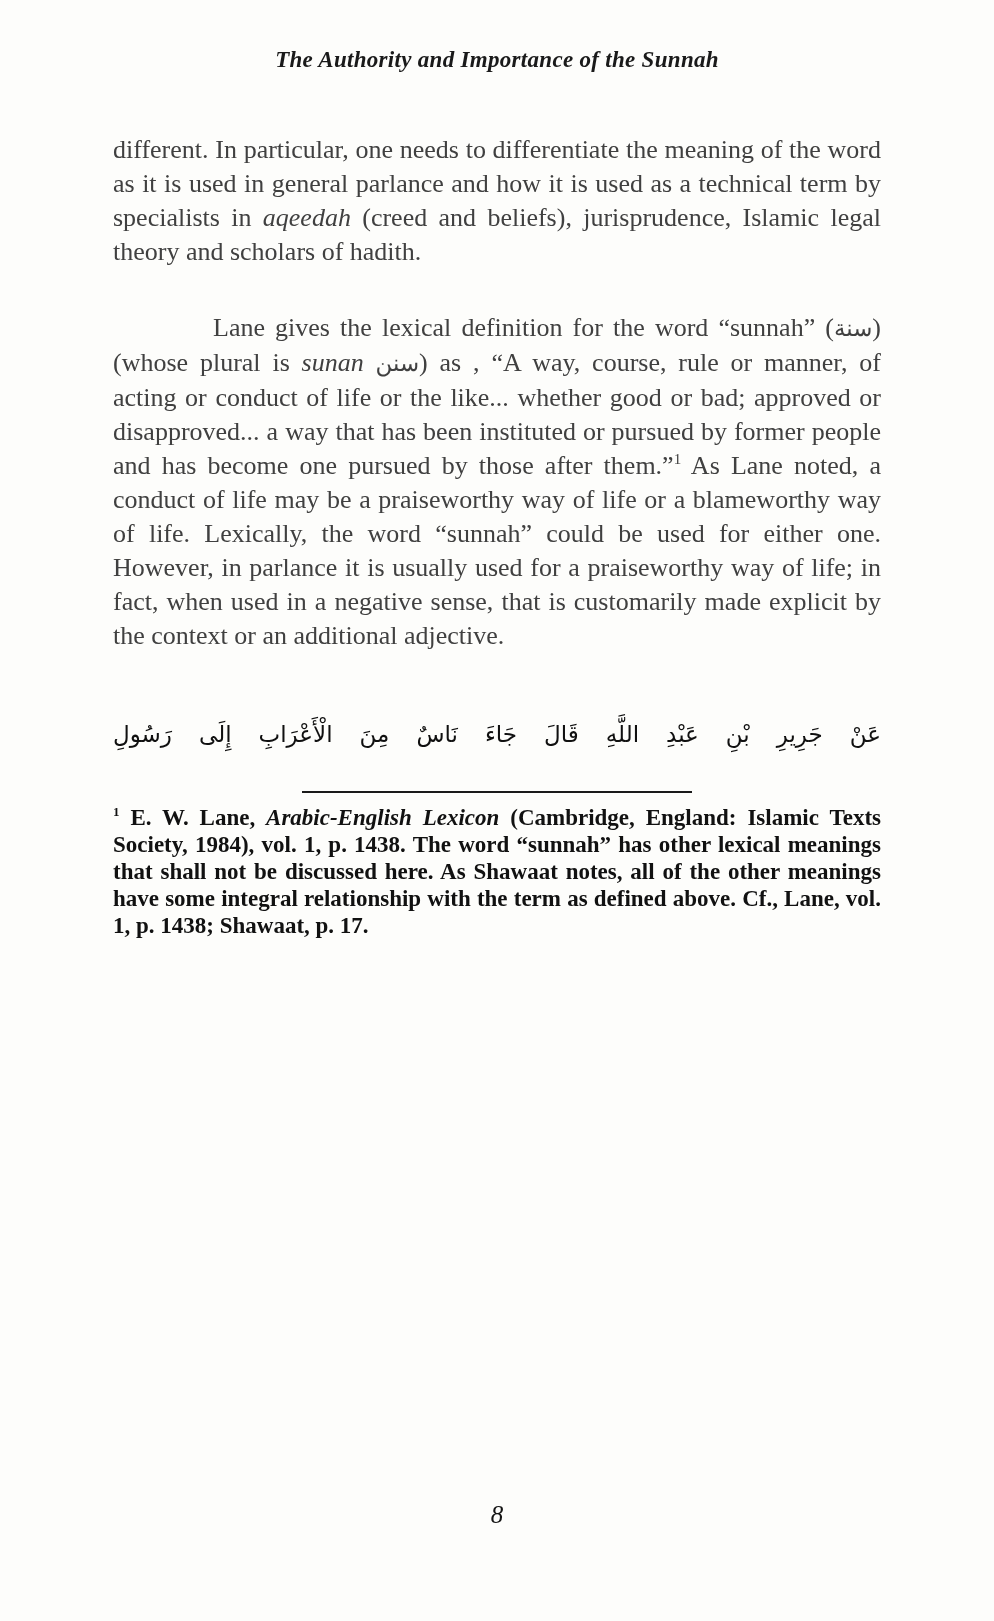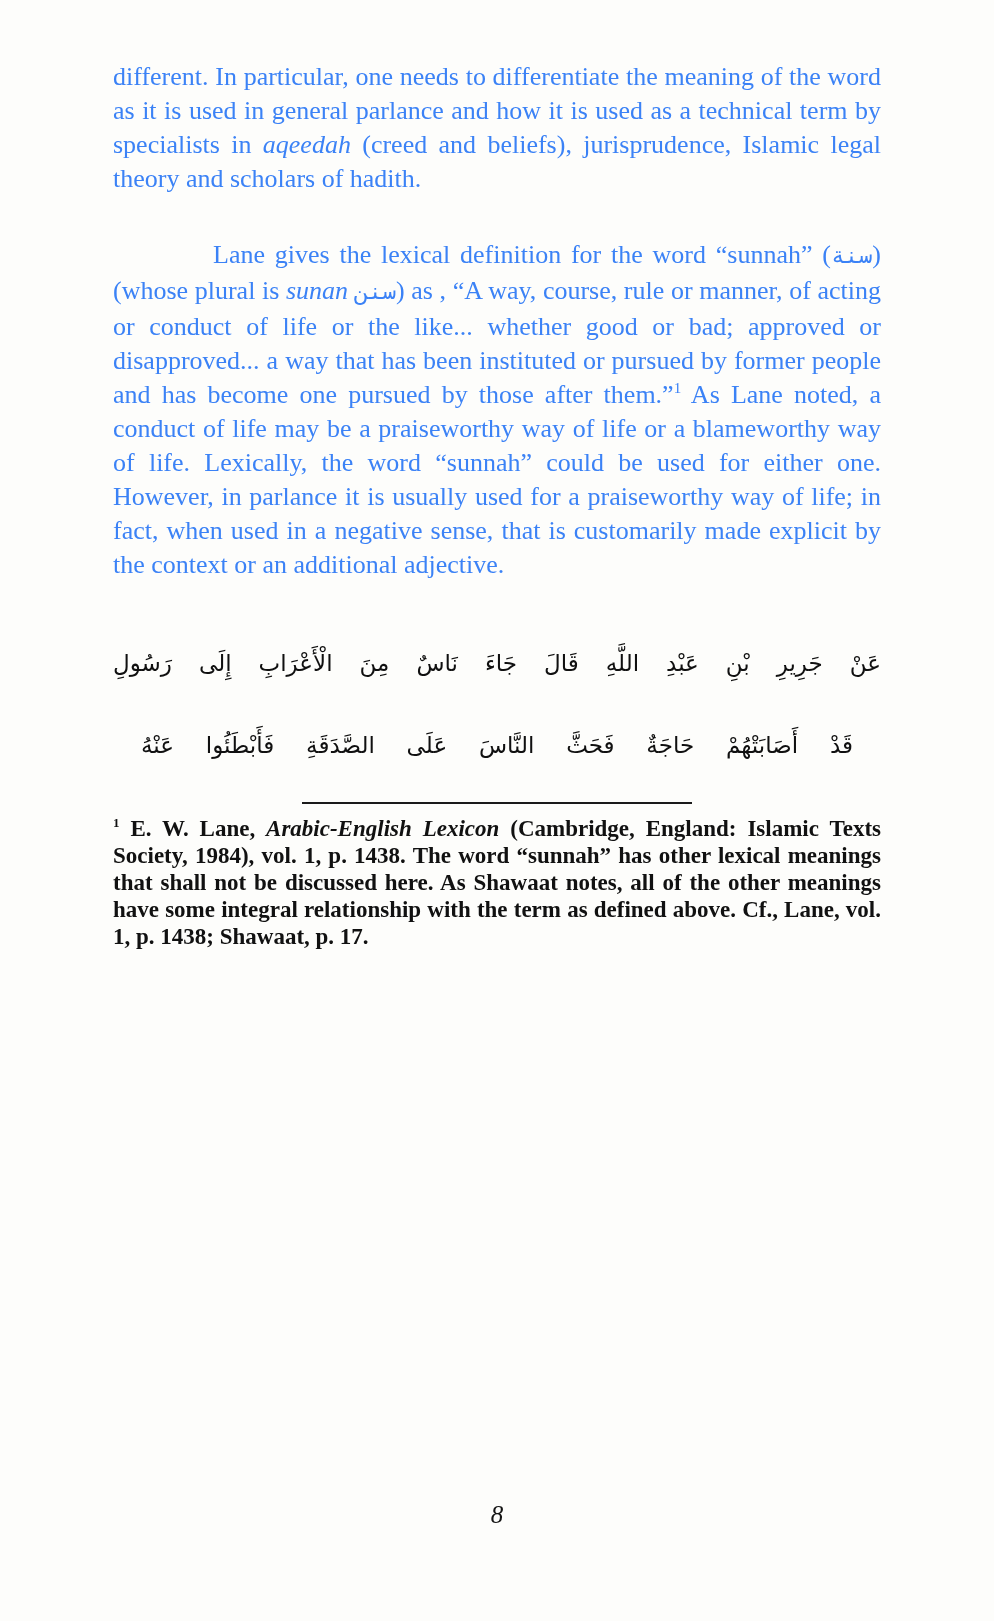--- a/index.html
+++ b/index.html
@@ -21,40 +21,40 @@
     font-weight: 600;
     font-size: 23px;
     letter-spacing: 0.3px;
     color: #1a1a1a;
   }
   .content { margin: 0 113px; }
   .para {
     font-size: 26px;
     line-height: 34px;
     text-align: justify;
-    color: #3b82f6;
+    color: #404040;
   }
   .para-intro { margin-top: 60px; }
   .section-heading {
     margin-top: 56px;
     font-family: "Liberation Sans", "DejaVu Sans", sans-serif;
     font-size: 30px;
     font-weight: 700;
     color: #0d0d0d;
   }
   .section-heading .h-italic { font-style: italic; }
   .para-lexical { margin-top: 42px; text-indent: 100px; }
   .para-usage { text-indent: 100px; }
   .para sup {
     font-size: 15px;
     vertical-align: super;
     line-height: 0;
   }
   .inline-arabic {
-    font-family: Liberation Mono, monospace;
+    font-family: Liberation Serif, serif;
     font-size: 0.88em;
   }
   .arabic-block {
     margin-top: 40px;
     direction: rtl;
     font-family: "DejaVu Sans", sans-serif;
     font-size: 23px;
     color: #101010;
   }
   .arabic-line {
@@ -91,32 +91,32 @@
     font-size: 25px;
     color: #141414;
   }
   i { font-style: italic; }
 </style>
 </head>
 <body>
 
 <div class="page">
 
+  <div class="running-header">The Authority and Importance of the Sunnah</div>
 
   <div class="content">
 
     <p class="para para-intro"><span>different.  In particular, one needs to differentiate the meaning of the word as it is used in general parlance and how it is used as a technical term by specialists in </span><i>aqeedah</i><span> (creed and beliefs), jurisprudence, Islamic legal theory and scholars of hadith.</span></p>
 
 
     <p class="para para-lexical"><span>Lane gives the lexical definition for the word “sunnah” (</span><span class="inline-arabic">سنة</span><span>) (whose plural is </span><i>sunan</i><span> </span><span class="inline-arabic">سنن</span><span>) as , “A way, course, rule or manner, of acting or conduct of life or the like... whether good or bad; approved or disapproved... a way that has been instituted or pursued by former people and has become one pursued by those after them.”</span><sup>1</sup><span> As Lane noted, a conduct of life may be a praiseworthy way of life or a blameworthy way of life. Lexically, the word “sunnah” could be used for either one. However, in parlance it is usually used for a praiseworthy way of life; in fact, when used in a negative sense, that is customarily made explicit by the context or an additional adjective.</span></p>
 
 
     <div class="arabic-block" dir="rtl">
       <div class="arabic-line">عَنْ جَرِيرِ بْنِ عَبْدِ اللَّهِ قَالَ جَاءَ نَاسٌ مِنَ الْأَعْرَابِ إِلَى رَسُولِ</div>
-      <div class="arabic-line inset">قَدْ أَصَابَتْهُمْ حَاجَةٌ فَحَثَّ النَّاسَ عَلَى الصَّدَقَةِ فَأَبْطَئُوا عَنْهُ</div>
     </div>
 
     <div class="footnote-rule"></div>
 
     <p class="footnote"><sup>1</sup><span> E. W. Lane, </span><i>Arabic-English Lexicon</i><span> (Cambridge, England: Islamic Texts Society, 1984), vol. 1, p. 1438. The word “sunnah” has other lexical meanings that shall not be discussed here. As Shawaat notes, all of the other meanings have some integral relationship with the term as defined above. Cf., Lane, vol. 1, p. 1438; Shawaat, p. 17.</span></p>
 
   </div>
 
   <div class="page-number">8</div>
 

